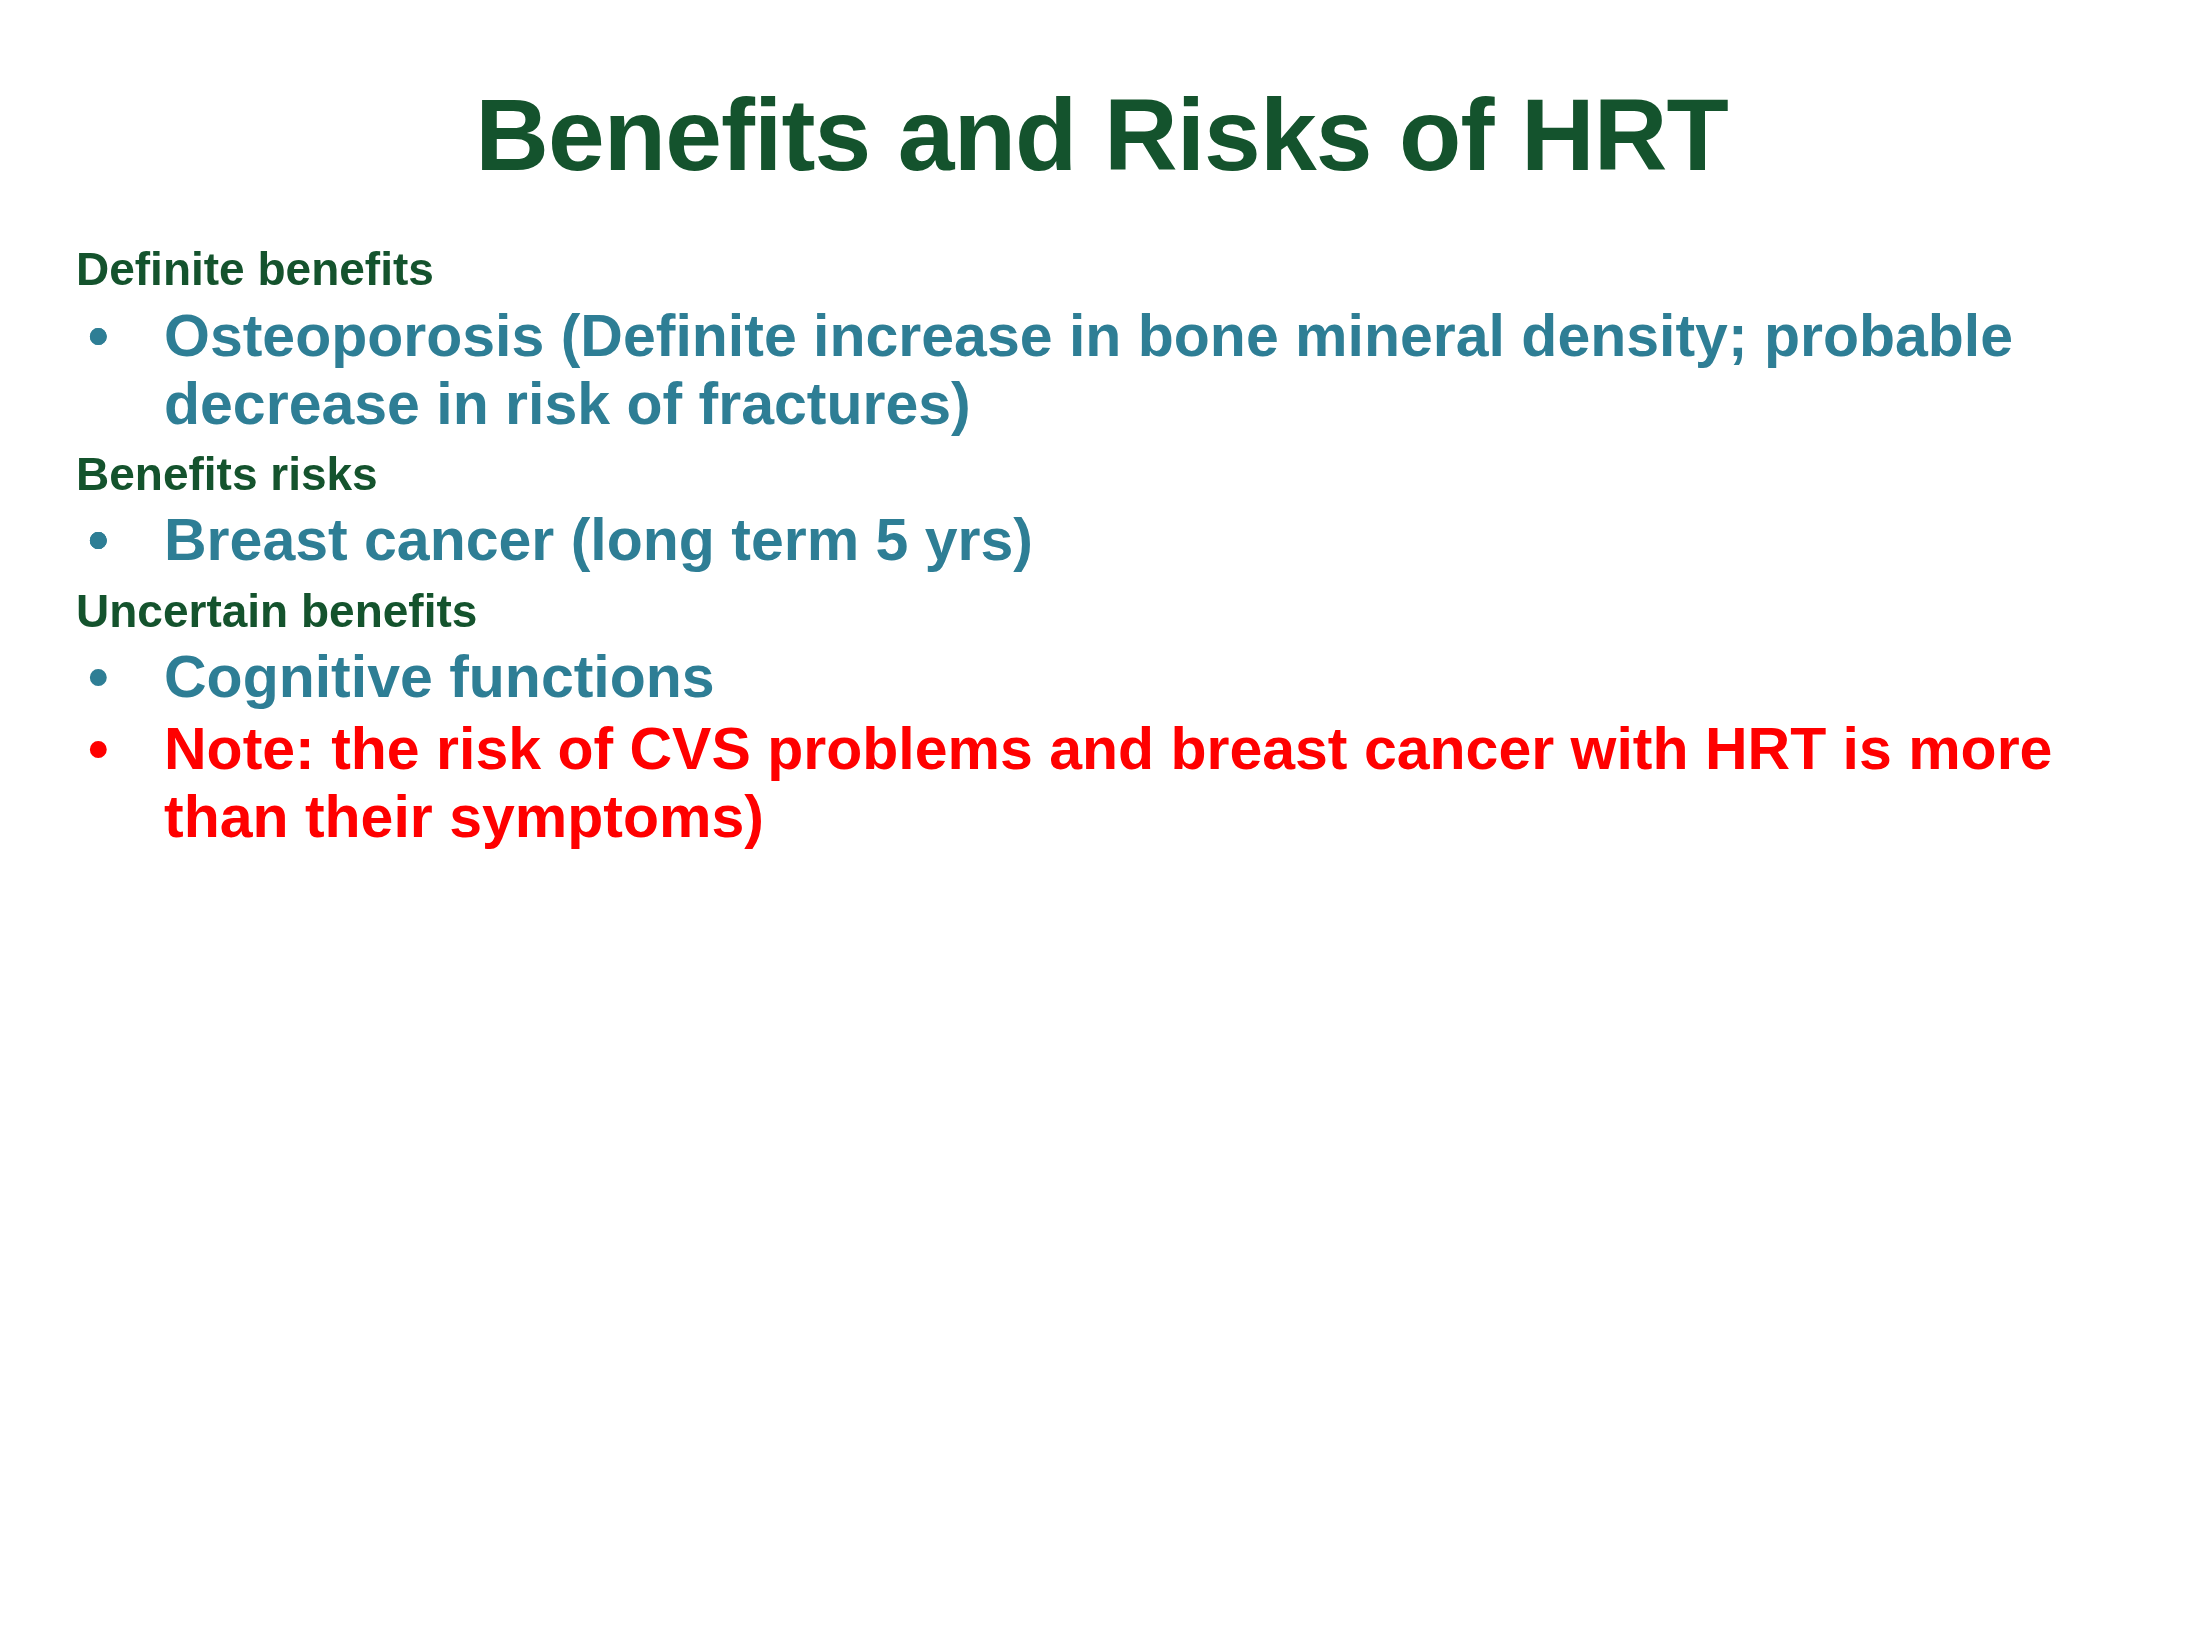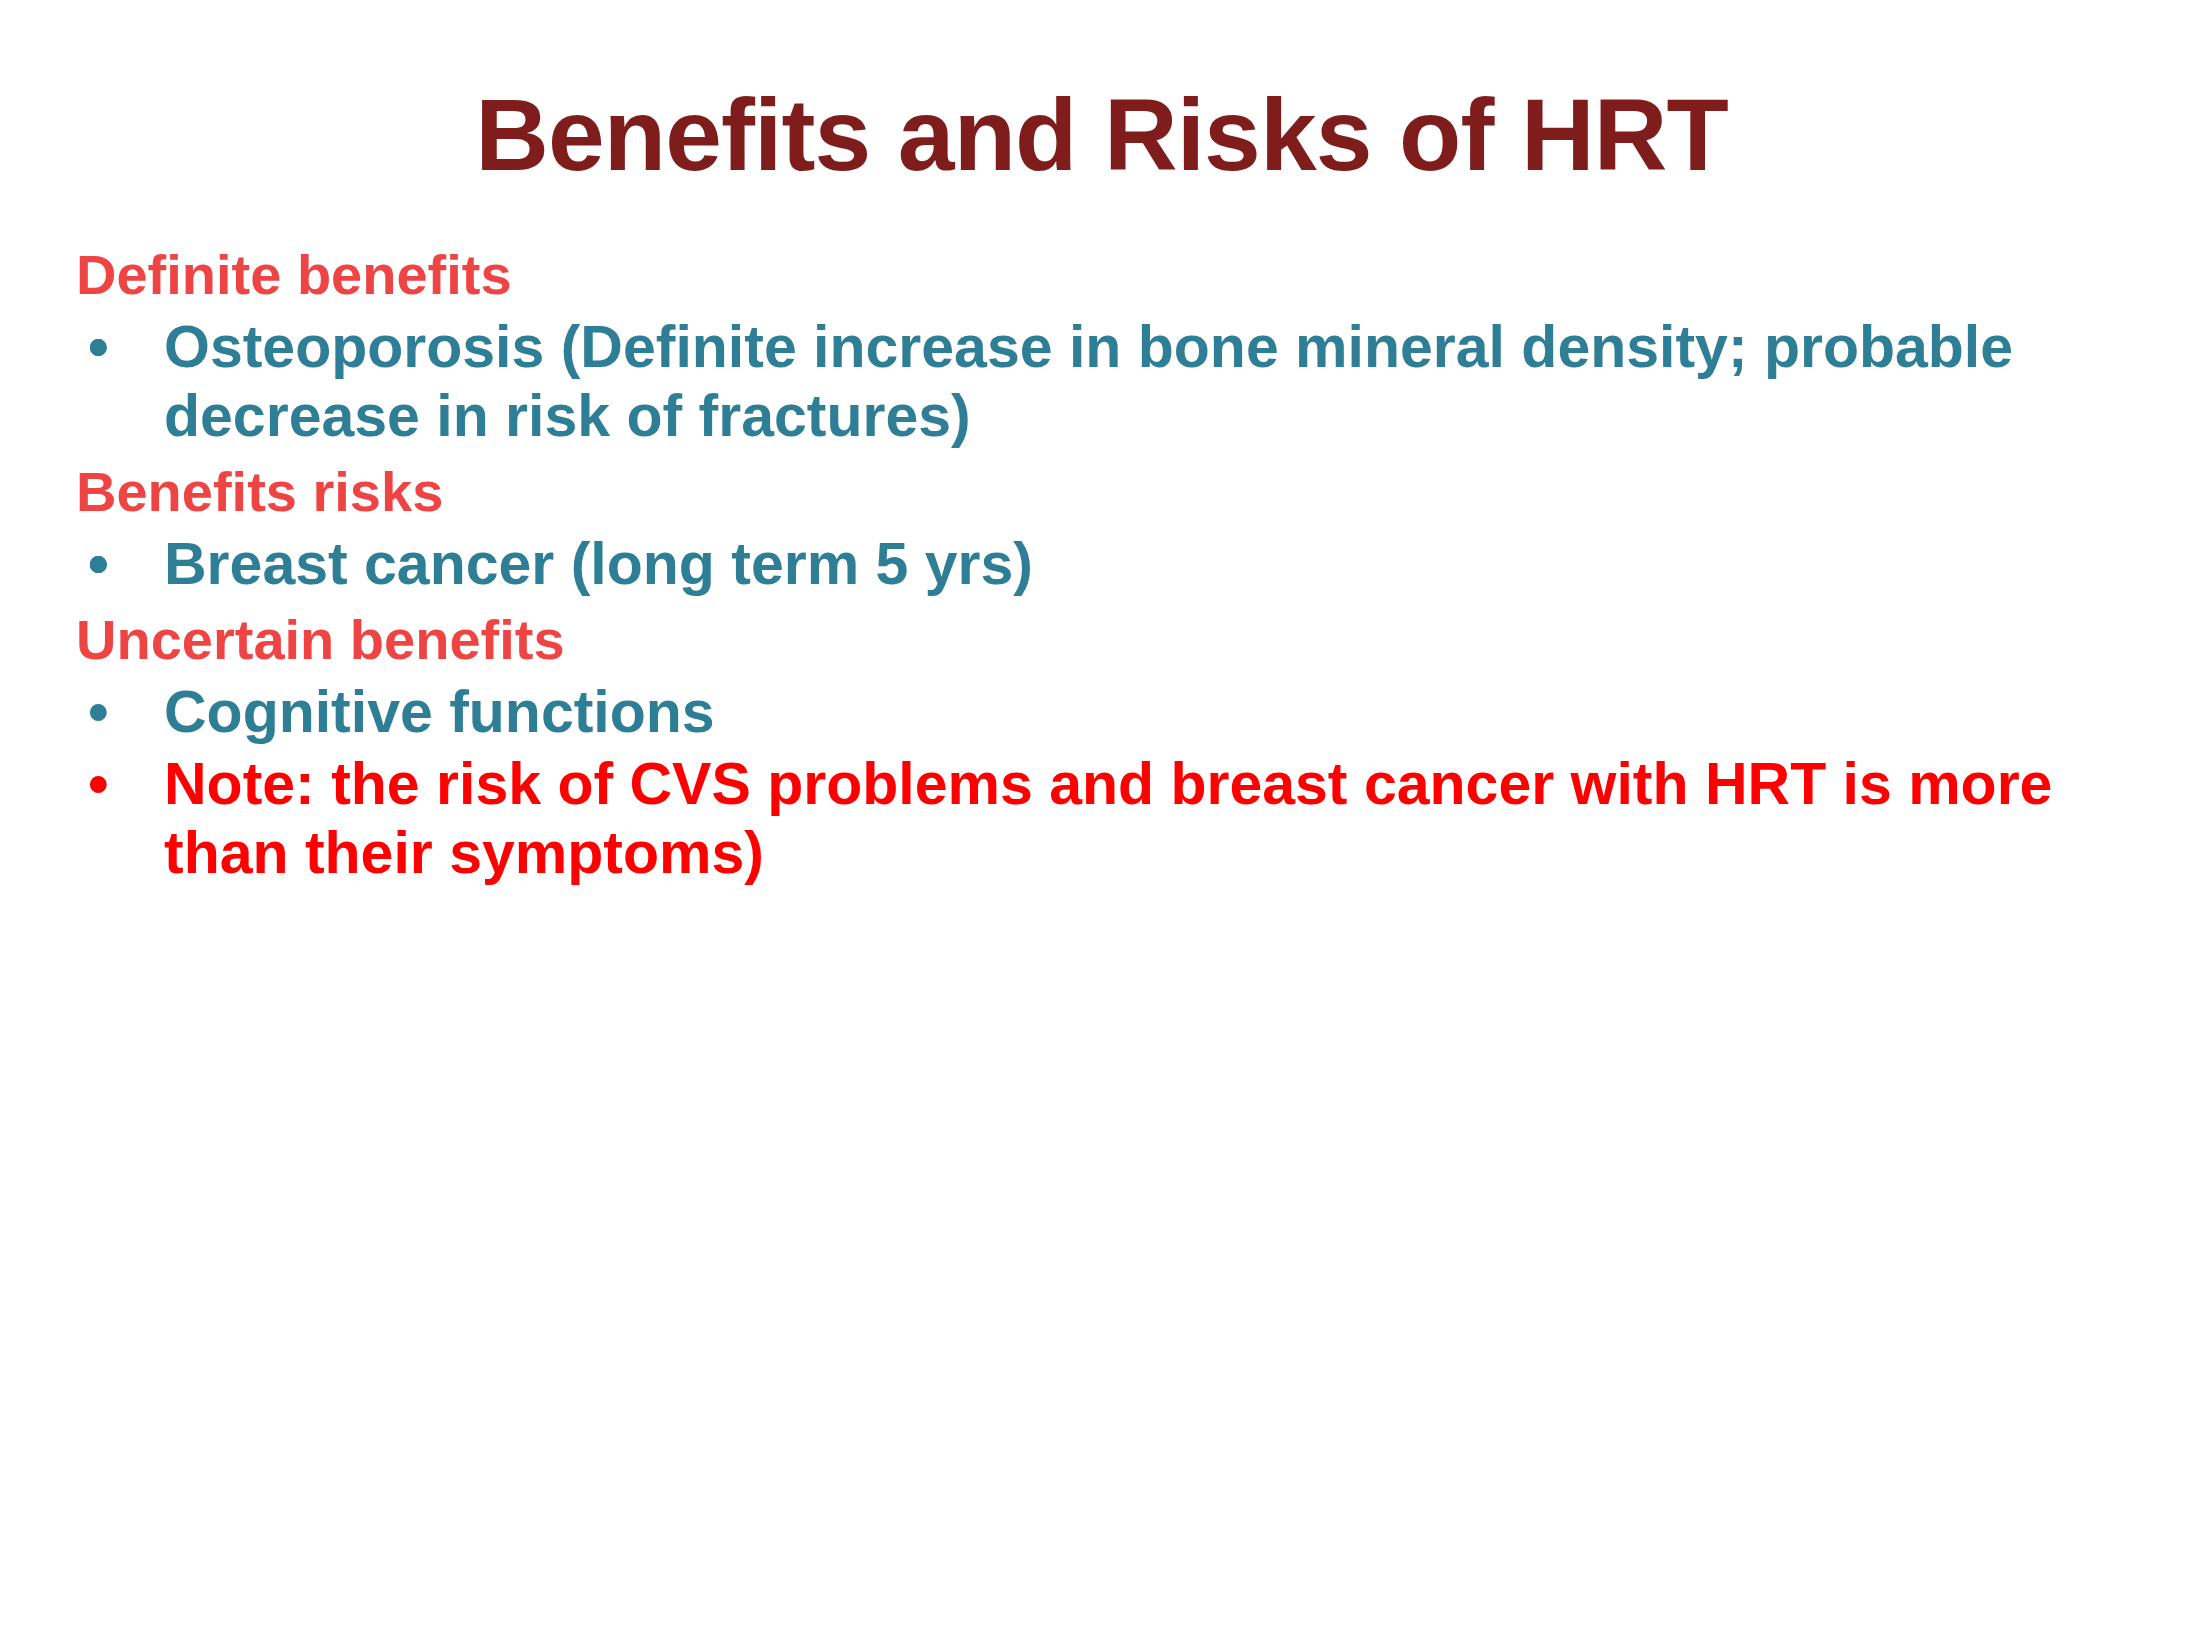--- a/index.html
+++ b/index.html
@@ -17,35 +17,35 @@
     position: relative;
     width: 2203px;
     height: 1652px;
     box-sizing: border-box;
     padding: 0;
   }
   .slide-title {
     text-align: center;
     font-size: 102px;
     font-weight: bold;
-    color: #7f1d1d;
+    color: #14532d;
     letter-spacing: -0.9px;
     margin: 0;
     padding-top: 82px;
     line-height: 1.05;
   }
   .body-block {
     margin-top: 53px;
     padding-left: 76px;
     padding-right: 95px;
   }
   .section-heading {
-    font-size: 56px;
+    font-size: 46px;
     font-weight: bold;
-    color: #ef4444;
+    color: #14532d;
     line-height: 1.18;
     margin: 0 0 5.2px 0;
   }
   ul.bullets {
     list-style: none;
     margin: 0 0 8.6px 0;
     padding: 0;
   }
   ul.bullets li {
     position: relative;

